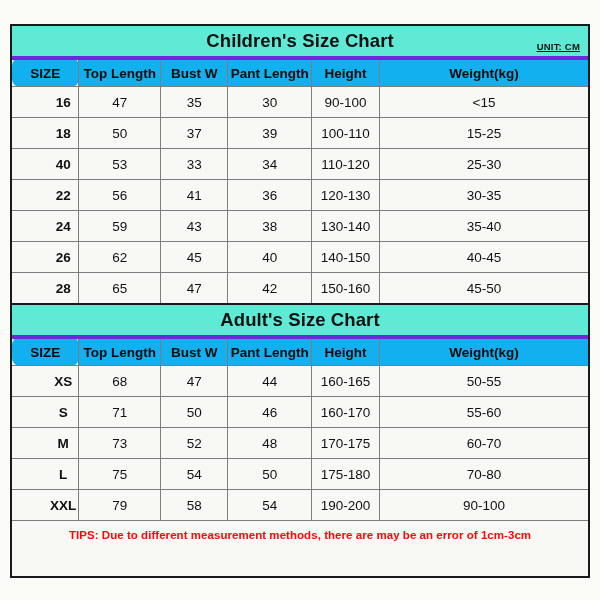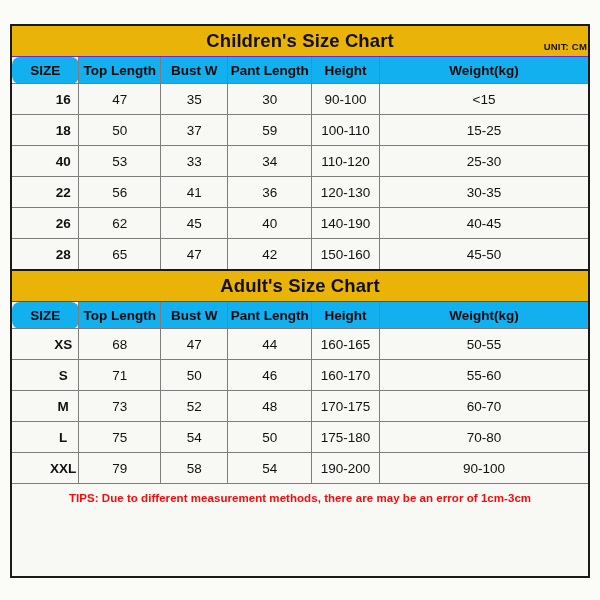--- a/index.html
+++ b/index.html
@@ -45,41 +45,42 @@
   
   col.c-size   { width: 11.6%; }
   col.c-top    { width: 14.2%; }
   col.c-bust   { width: 11.7%; }
   col.c-pant   { width: 14.5%; }
   col.c-height { width: 11.8%; }
   col.c-weight { width: 36.2%; }
 
   tr.title-row td {
     height: 30px;
-    background: #eab308;
+    background: #5eead4;
     border-left: none;
     border-right: none;
     border-top: none;
-    border-bottom: 1px solid #6d28d9;
+    border-bottom: 4px solid #6d28d9;
     position: relative;
   }
   .title-text {
     font-size: 18.5px;
     font-weight: bold;
     letter-spacing: 0.1px;
     color: #111111;
   }
   .unit-text {
     position: absolute;
-    right: 1px;
+    right: 8px;
     bottom: 4px;
     font-size: 9.5px;
     font-weight: bold;
     letter-spacing: 0.2px;
     color: #111111;
+    text-decoration: underline;
   }
 
   tr.head-row th {
     height: 26px;
     background: #12b0ee;
     font-size: 13.5px;
     font-weight: bold;
     color: #0a0a0a;
     border-top: 1px solid #7d7d7d;
     border-bottom: 1px solid #7d7d7d;
@@ -154,46 +155,54 @@
         <td>47</td>
         <td>35</td>
         <td>30</td>
         <td>90-100</td>
         <td>&lt;15</td>
       </tr>
       <tr class="data-row">
         <td class="size-cell">18</td>
         <td>50</td>
         <td>37</td>
-        <td>59</td>
+        <td>39</td>
         <td>100-110</td>
         <td>15-25</td>
       </tr>
       <tr class="data-row">
         <td class="size-cell">40</td>
         <td>53</td>
         <td>33</td>
         <td>34</td>
         <td>110-120</td>
         <td>25-30</td>
       </tr>
       <tr class="data-row">
         <td class="size-cell">22</td>
         <td>56</td>
         <td>41</td>
         <td>36</td>
         <td>120-130</td>
         <td>30-35</td>
       </tr>
       <tr class="data-row">
+        <td class="size-cell">24</td>
+        <td>59</td>
+        <td>43</td>
+        <td>38</td>
+        <td>130-140</td>
+        <td>35-40</td>
+      </tr>
+      <tr class="data-row">
         <td class="size-cell">26</td>
         <td>62</td>
         <td>45</td>
         <td>40</td>
-        <td>140-190</td>
+        <td>140-150</td>
         <td>40-45</td>
       </tr>
       <tr class="data-row">
         <td class="size-cell">28</td>
         <td>65</td>
         <td>47</td>
         <td>42</td>
         <td>150-160</td>
         <td>45-50</td>
       </tr>

